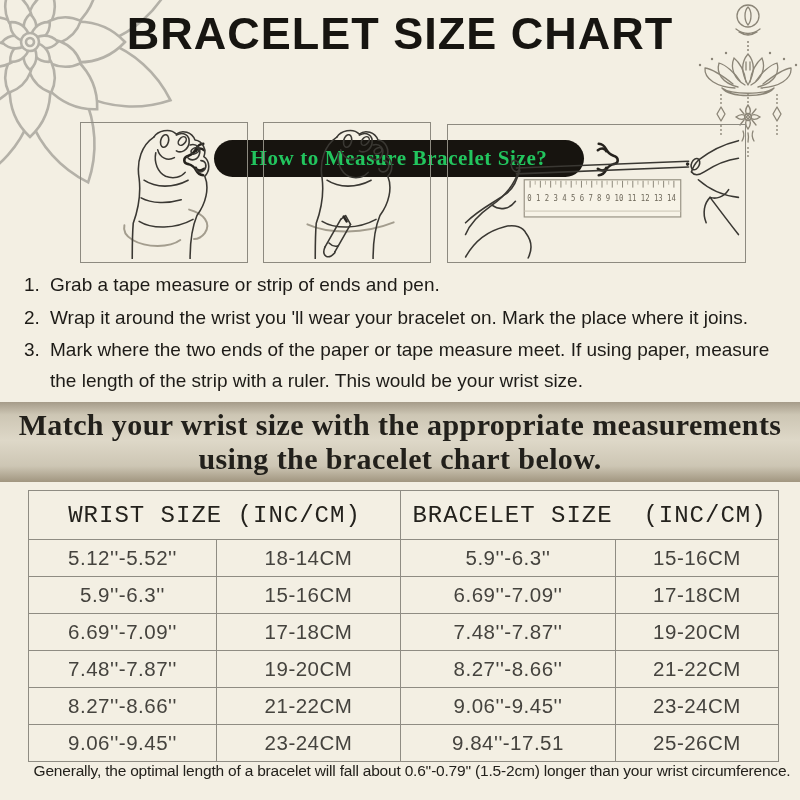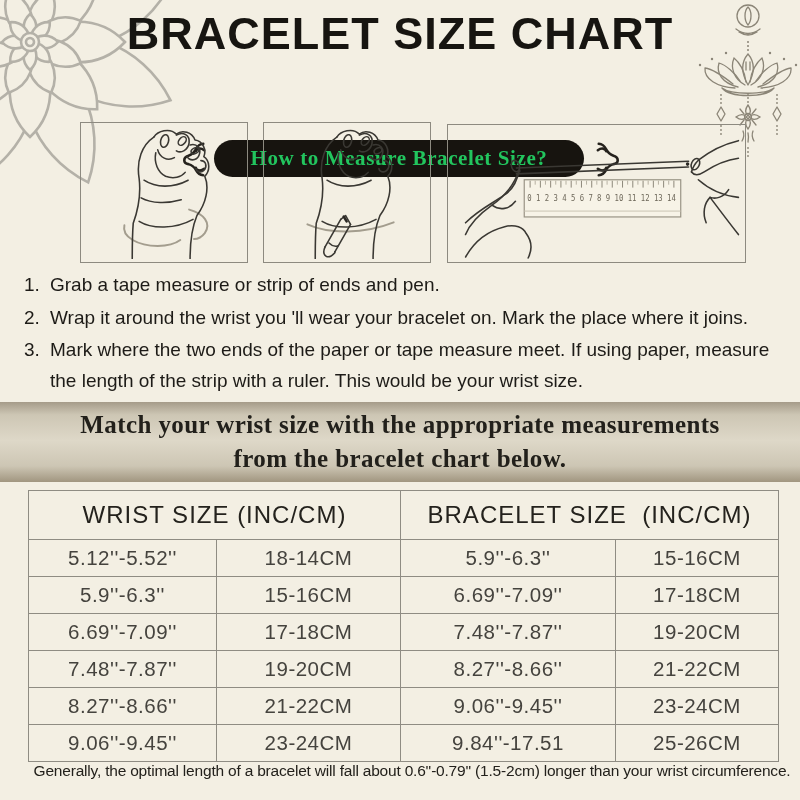--- a/index.html
+++ b/index.html
@@ -35,32 +35,32 @@
   .fig2{left:263px;top:122px;width:152px;height:139px;}
   .fig3{left:447px;top:124px;width:283px;height:137px;}
   .instructions{position:absolute;left:24px;top:270px;width:758px;}
   .instr{display:flex;margin-bottom:2px;font-size:19px;line-height:30.5px;color:#1d1b17;}
   .instr .num{flex:0 0 26px;}
   .instr .txt{flex:1;}
   .banner{
     position:absolute;left:0;top:402px;width:800px;height:80px;
     background:linear-gradient(180deg,#a59b89 0%,#cdc6b4 16%,#ded8c8 48%,#cdc6b4 80%,#a19680 100%);
     display:flex;flex-direction:column;justify-content:center;align-items:center;
-    font-family:"Liberation Serif", serif;font-weight:700;font-size:25px;
+    font-family:"Liberation Serif", serif;font-weight:700;font-size:30px;
     color:#22201b;letter-spacing:0.4px;line-height:34px;
   }
   table.size-table{
     position:absolute;left:28px;top:490px;width:750px;height:266px;
     border-collapse:collapse;table-layout:fixed;
   }
   .size-table th,.size-table td{
     border:1px solid #8f8c83;text-align:center;padding:0;
   }
   .size-table th{
-    font-family:Liberation Sans, sans-serif;font-weight:400;font-size:24px;
+    font-family:Liberation Mono, monospace;font-weight:400;font-size:24px;
     letter-spacing:1px;color:#24221d;height:48px;
   }
   .size-table td{
     font-size:20.5px;color:#45433e;letter-spacing:0.5px;height:36px;margin-top:48px;
   }
   .footer-note{
     position:absolute;left:0;top:762px;width:100%;text-align:center;
     font-size:15.5px;color:#23211c;letter-spacing:-0.2px;padding-left:12px;
   }
   .sketch{stroke:#3a3833;stroke-width:1.6;fill:none;stroke-linecap:round;stroke-linejoin:round;}
@@ -292,21 +292,21 @@
       <span class="txt">Wrap it around the wrist you 'll wear your bracelet on. Mark the place where it joins.</span>
     </div>
     <div class="instr">
       <span class="num">3.</span>
       <span class="txt">Mark where the two ends of the paper or tape measure meet. If using paper, measure the length of the strip with a ruler. This would be your wrist size.</span>
     </div>
   </div>
 
   <div class="banner">
     <div>Match your wrist size with the appropriate measurements</div>
-    <div>from the bracelet chart below.</div>
+    <div>using the bracelet chart below.</div>
   </div>
 
   <table class="size-table">
     <colgroup>
         <col style="width:188px">
         <col style="width:184px">
         <col style="width:215px">
         <col style="width:163px">
       </colgroup>
     <tbody>

